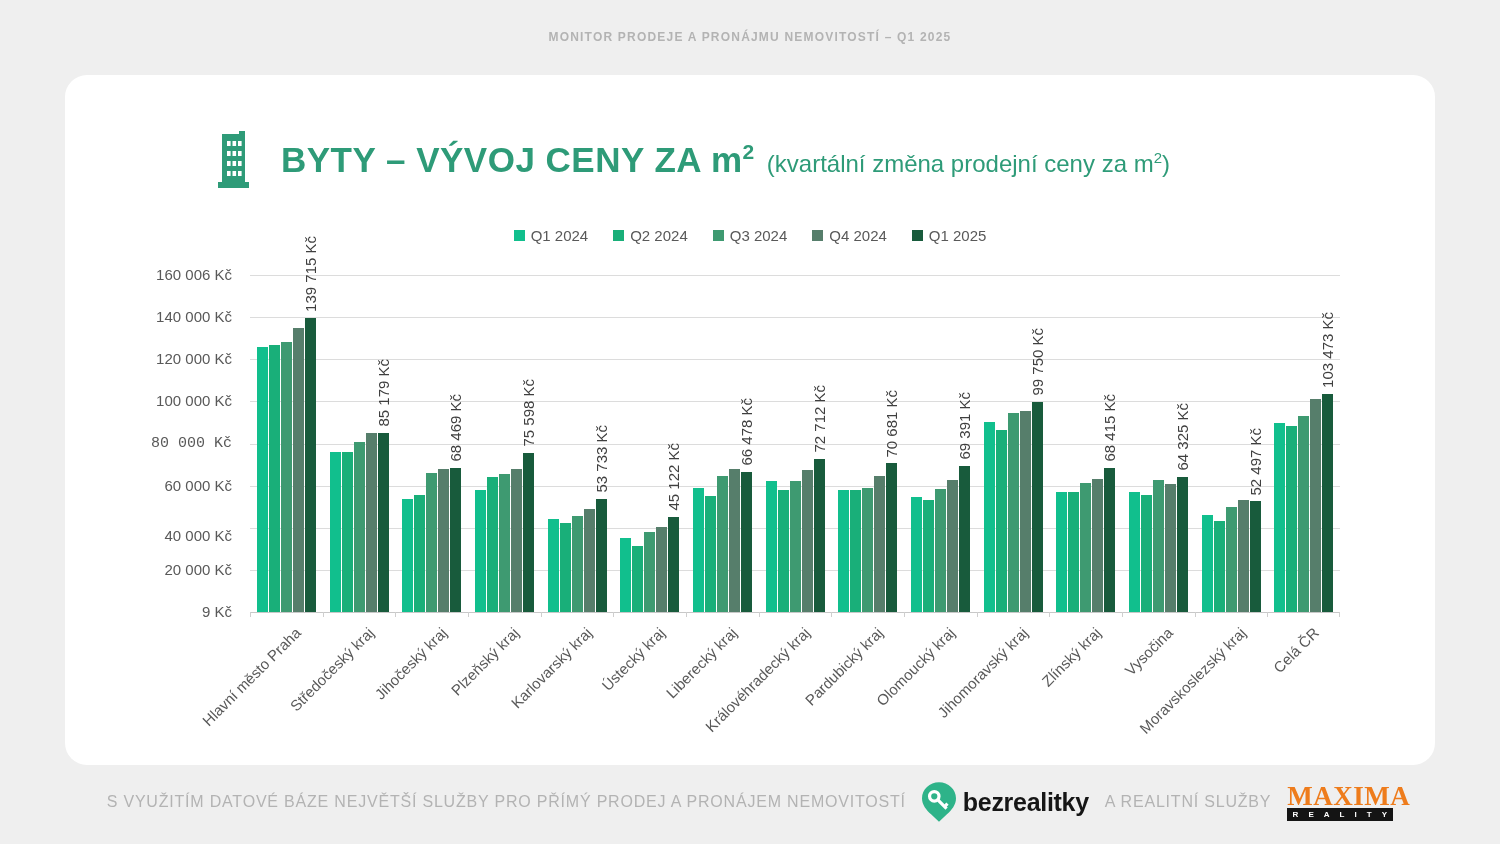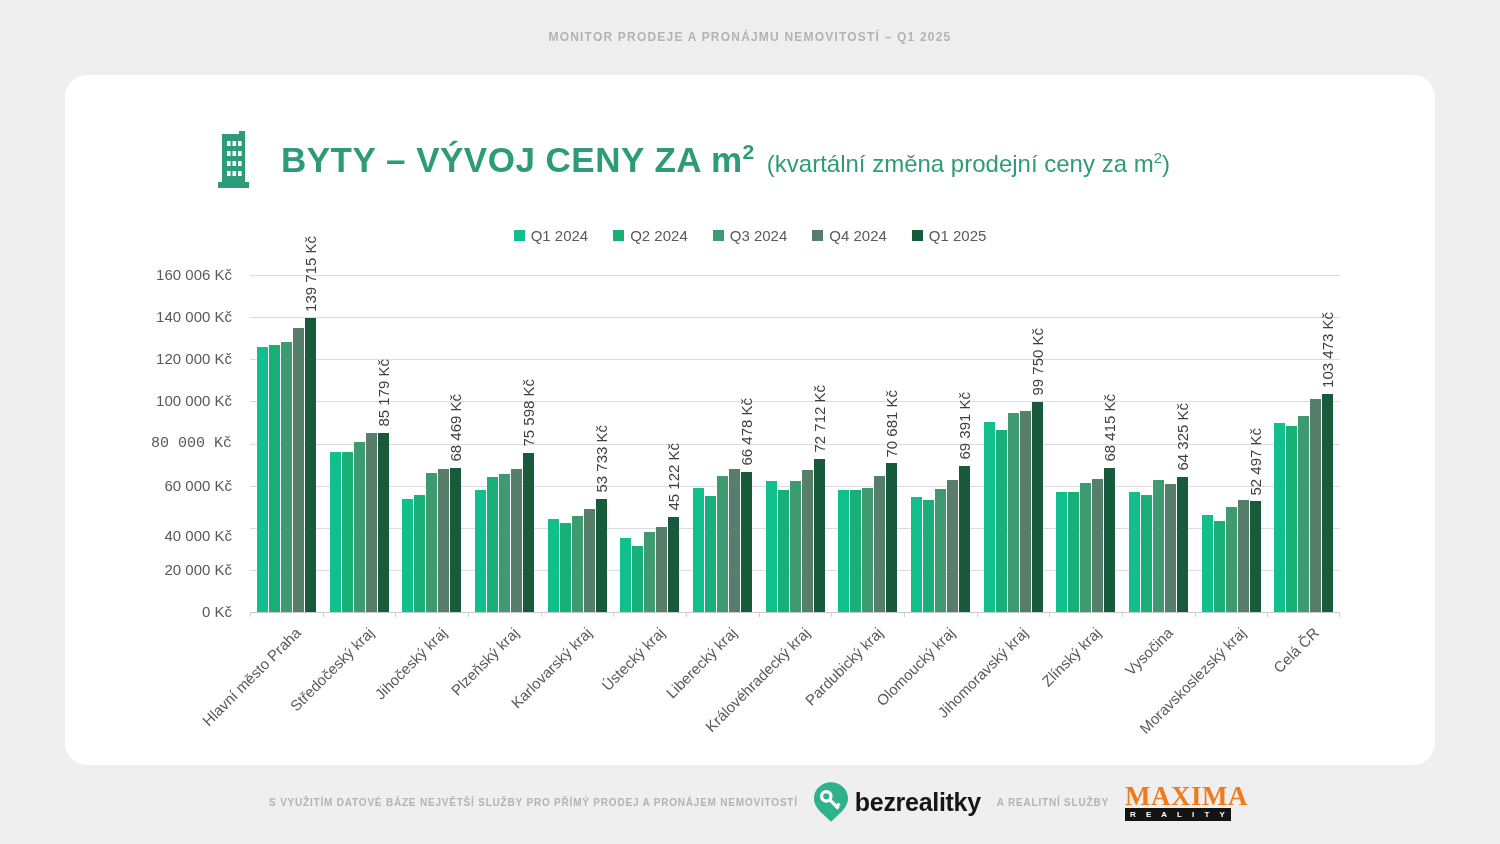--- a/index.html
+++ b/index.html
@@ -55,21 +55,21 @@
     position:absolute;width:200px;text-align:right;white-space:nowrap;
     transform-origin:100% 0;transform:rotate(-45deg);
     font-size:15px;color:#595959;top:349px;
   }
   
   .footer{
     position:absolute;left:0;top:778px;width:100%;height:48px;
     display:flex;justify-content:center;align-items:center;gap:16px;
   }
   .footer-text{
-    font-size:10px;font-weight:bold;letter-spacing:0.8px;color:#b3b3b3;white-space:nowrap;
+    font-size:16px;font-weight:normal;letter-spacing:0.8px;color:#b3b3b3;white-space:nowrap;
   }
   .bz{display:flex;align-items:center;gap:7px;}
   .bz-word{font-size:25px;font-weight:bold;color:#161616;letter-spacing:-0.3px;}
   .maxima{display:flex;flex-direction:column;align-items:stretch;width:106px;}
   .maxima-word{
     font-family:"Liberation Serif", serif;font-weight:bold;color:#ee7c1c;
     font-size:27px;line-height:24px;text-align:center;letter-spacing:0.5px;
   }
   .maxima-bar{
     background:#141414;color:#ffffff;font-size:8px;font-weight:bold;
@@ -126,21 +126,21 @@
         <span class="swatch" style="background: rgb(86, 126, 107);"></span>
         <span class="legend-label">Q4 2024</span>
       </span>
       <span class="legend-item">
         <span class="swatch" style="background: rgb(24, 91, 60);"></span>
         <span class="legend-label">Q1 2025</span>
       </span>
     </div>
 
   <div id="yaxis">
-      <div class="ytick" style="top: 328px;">0 Kč</div>
+      <div class="ytick" style="top: 328px;">9 Kč</div>
       <div class="ytick" style="top: 285.875px;">20 000 Kč</div>
       <div class="ytick" style="top: 252px;">40 000 Kč</div>
       <div class="ytick" style="top: 201.625px;">60 000 Kč</div>
       <div class="ytick" style="top: 159.5px; font-family: Liberation Mono, monospace;">80 000 Kč</div>
       <div class="ytick" style="top: 117.375px;">100 000 Kč</div>
       <div class="ytick" style="top: 75.25px; text-align: right;">120 000 Kč</div>
       <div class="ytick" style="top: 33.125px;">140 000 Kč</div>
       <div class="ytick" style="top: -9px;">160 006 Kč</div>
     </div>
   <div id="plot">

